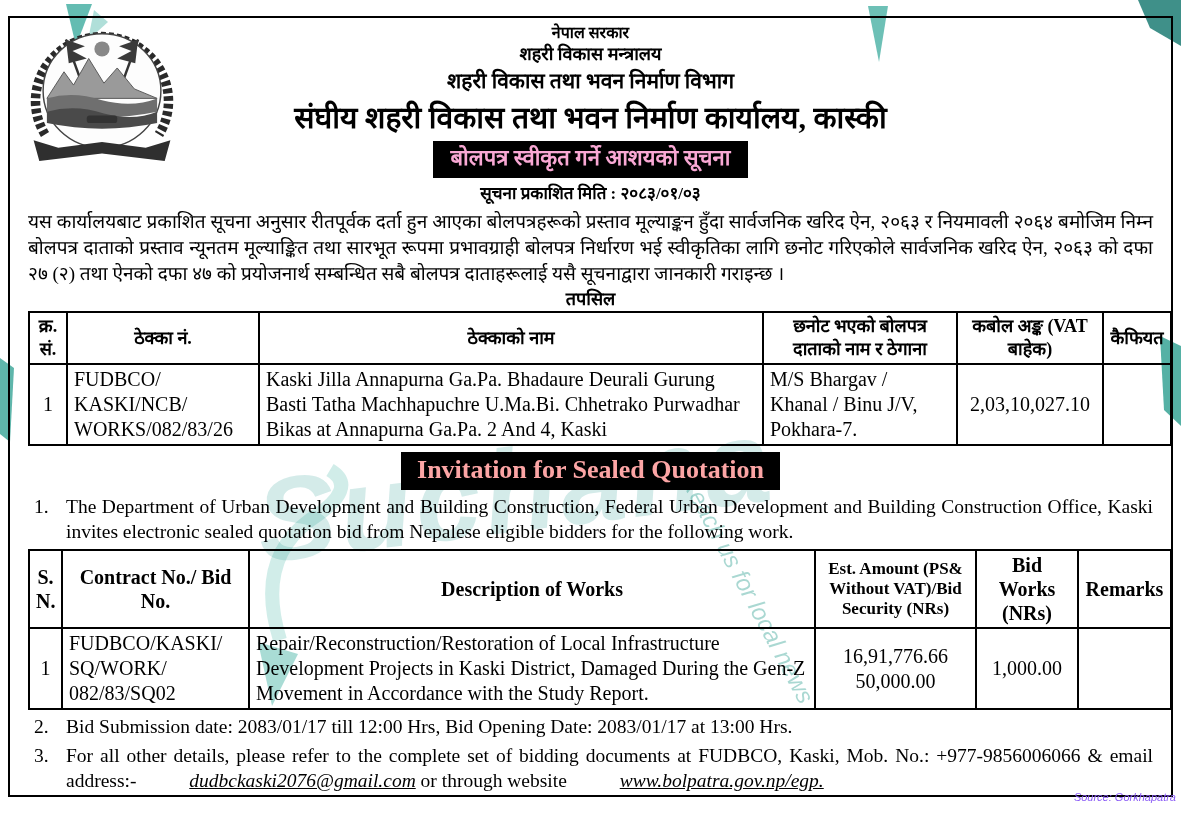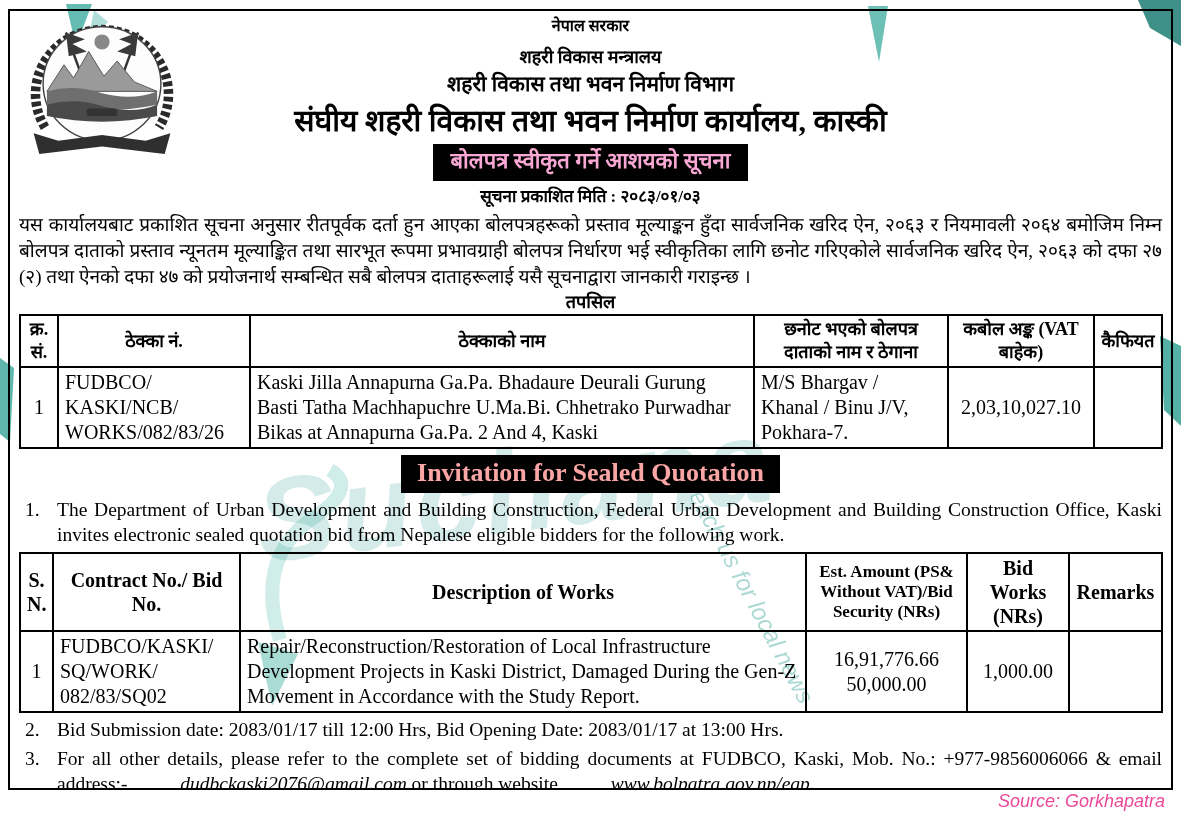--- a/index.html
+++ b/index.html
@@ -17,29 +17,29 @@
     font-family:"Liberation Sans","DejaVu Sans",sans-serif;
   }
   .wm-tagline {
     position:absolute; left:700px; top:470px;
     font-size:24px; color:rgba(42,157,143,0.40);
     transform:rotate(62deg); transform-origin:left top;
     font-family:"Liberation Sans","DejaVu Sans",sans-serif; font-style:italic;
   }
   
   .notice {
-    position:absolute; left:8px; top:9px; width:1165px; height:781px;
-    border:2.5px solid #000; padding:2px 9px; z-index:2; overflow:hidden;
+    position:absolute; left:8px; top:16px; width:1165px; height:781px;
+    border:2.5px solid #000; padding:2px 18px; z-index:2; overflow:hidden;
     background:transparent;
   }
   .emblem { position:absolute; left:16px; top:4px; width:152px; height:148px; }
   .emblem svg { width:100%; height:100%; }
   .hdr { text-align:center; font-weight:bold; }
   .h-gov   { font-size:16px; line-height:20px; margin-top:3px; }
-  .h-min   { font-size:18px; line-height:23px; margin-top:10px; }
+  .h-min   { font-size:18px; line-height:23px; margin-top:0; }
   .h-dept  { font-size:21px; line-height:27px; margin-top:2px; }
   .h-office{ font-size:30px; line-height:38px; margin-top:4px; }
   .nbanner-row { margin-top:4px; }
   .nbanner {
     display:inline-block; background:#000; color:#f9a8d4;
     font-size:22px; line-height:28px; font-weight:bold; padding:3px 18px 6px;
   }
   .pubdate { font-size:17px; line-height:22px; margin-top:5px; }
   .para {
     margin-top:4px; font-size:19px; line-height:26px; text-align:justify;
@@ -62,23 +62,23 @@
   .ebanner-row { text-align:center; margin-top:6px; }
   .ebanner {
     display:inline-block; background:#000; color:#fca5a5;
     font-size:26px; line-height:32px; font-weight:bold; padding:2px 16px 4px;
   }
   .list-item { position:relative; margin-top:4px; padding-left:38px; font-size:19.5px; line-height:25px; }
   .list-item .num { position:absolute; left:6px; top:0; }
   .list-item .txt { text-align:justify; }
   .plink { font-style:italic; text-decoration:underline;margin-left:48px; }
   .source {
-    position:absolute; right:16px; top:791px; z-index:2;
+    position:absolute; right:5px; top:791px; z-index:2;
     font-family:"Liberation Sans","DejaVu Sans",sans-serif;
-    font-style:italic; font-size:18px; color:#ec4899;
+    font-style:italic; font-size:11px; color:#8b5cf6;
   }
 </style>
 </head>
 <body>
 
 <div class="wm-layer">
   <svg width="1181" height="819" viewBox="0 0 1181 819">
     <polygon points="66,4 92,4 76,46" fill="#49b0a4" opacity="0.85"></polygon>
     <polygon points="94,10 108,22 88,40" fill="#8fd2c9" opacity="0.7"></polygon>
     <polygon points="868,6 888,6 879,62" fill="#49b0a4" opacity="0.8"></polygon>

